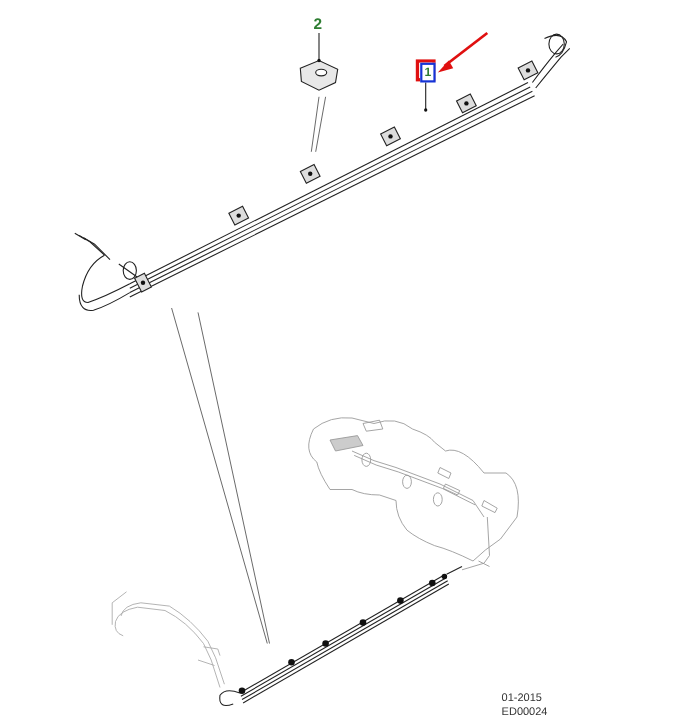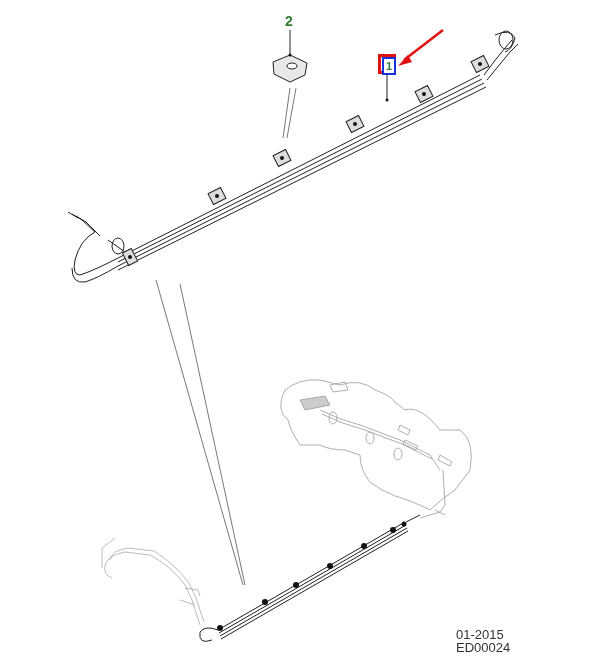--- a/index.html
+++ b/index.html
@@ -2,21 +2,21 @@
 <html><head>
 <meta charset="utf-8">
 <style>
   html, body { margin: 0; padding: 0; background: #ffffff; }
   body { width: 615px; height: 662px; position: relative; overflow: hidden; font-family: "Liberation Sans", sans-serif; }
   #stage { position: absolute; left: 0; top: 0; width: 615px; height: 662px; }
   svg { position: absolute; left: 0; top: 0; }
   .callout-2 { position: absolute; left: 285px; top: 13px; font-weight: bold; font-size: 14px; color: #2e7d32; font-family: "Liberation Sans", sans-serif; }
   .callout-1 { position: absolute; left: 378px; top: 54px; width: 18px; height: 20px; border: 3px solid #e01010; box-sizing: border-box; background: #fff; }
   .callout-1-inner { position: absolute; left: 1px; top: 0px; width: 10px; height: 14px; border: 2px solid #1533d6; box-sizing: content-box; background: #fff; text-align: center; font-size: 11px; line-height: 14px; font-weight: bold; color: #2e7d32; }
-  .footer { position: absolute; left: 456px; top: 628px; font-size: 13px; line-height: 13px; color: #333; font-family: "Liberation Sans", sans-serif; }
+  .footer { position: absolute; left: 456px; top: 628px; font-size: 10px; line-height: 13px; color: #333; font-family: "Liberation Sans", sans-serif; }
 </style>
 </head>
 <body>
 
 <div id="stage">
   <svg width="615" height="662" viewBox="0 0 615 662">
 
     <g stroke="#222" fill="none" stroke-width="1">
       <path d="M118 258 L480 75"></path>
       <path d="M118 262 L482 79"></path>

